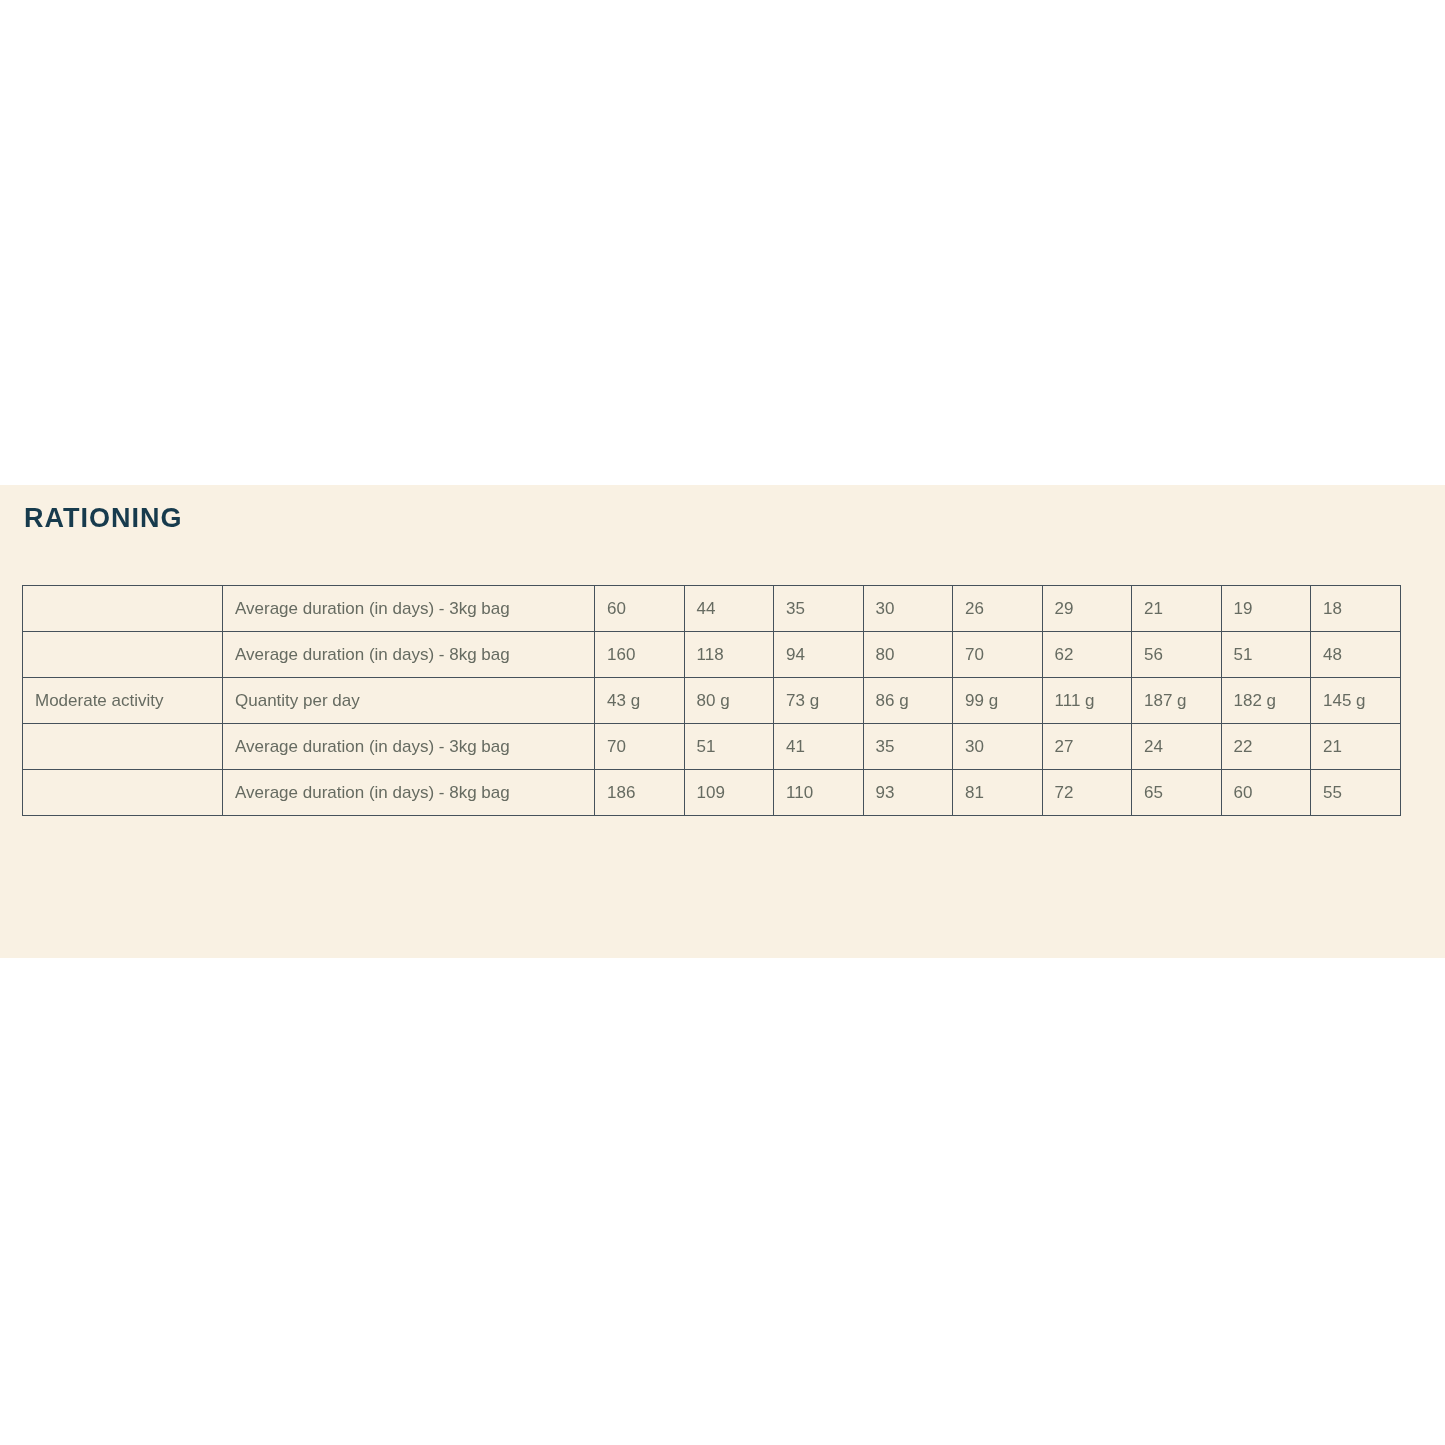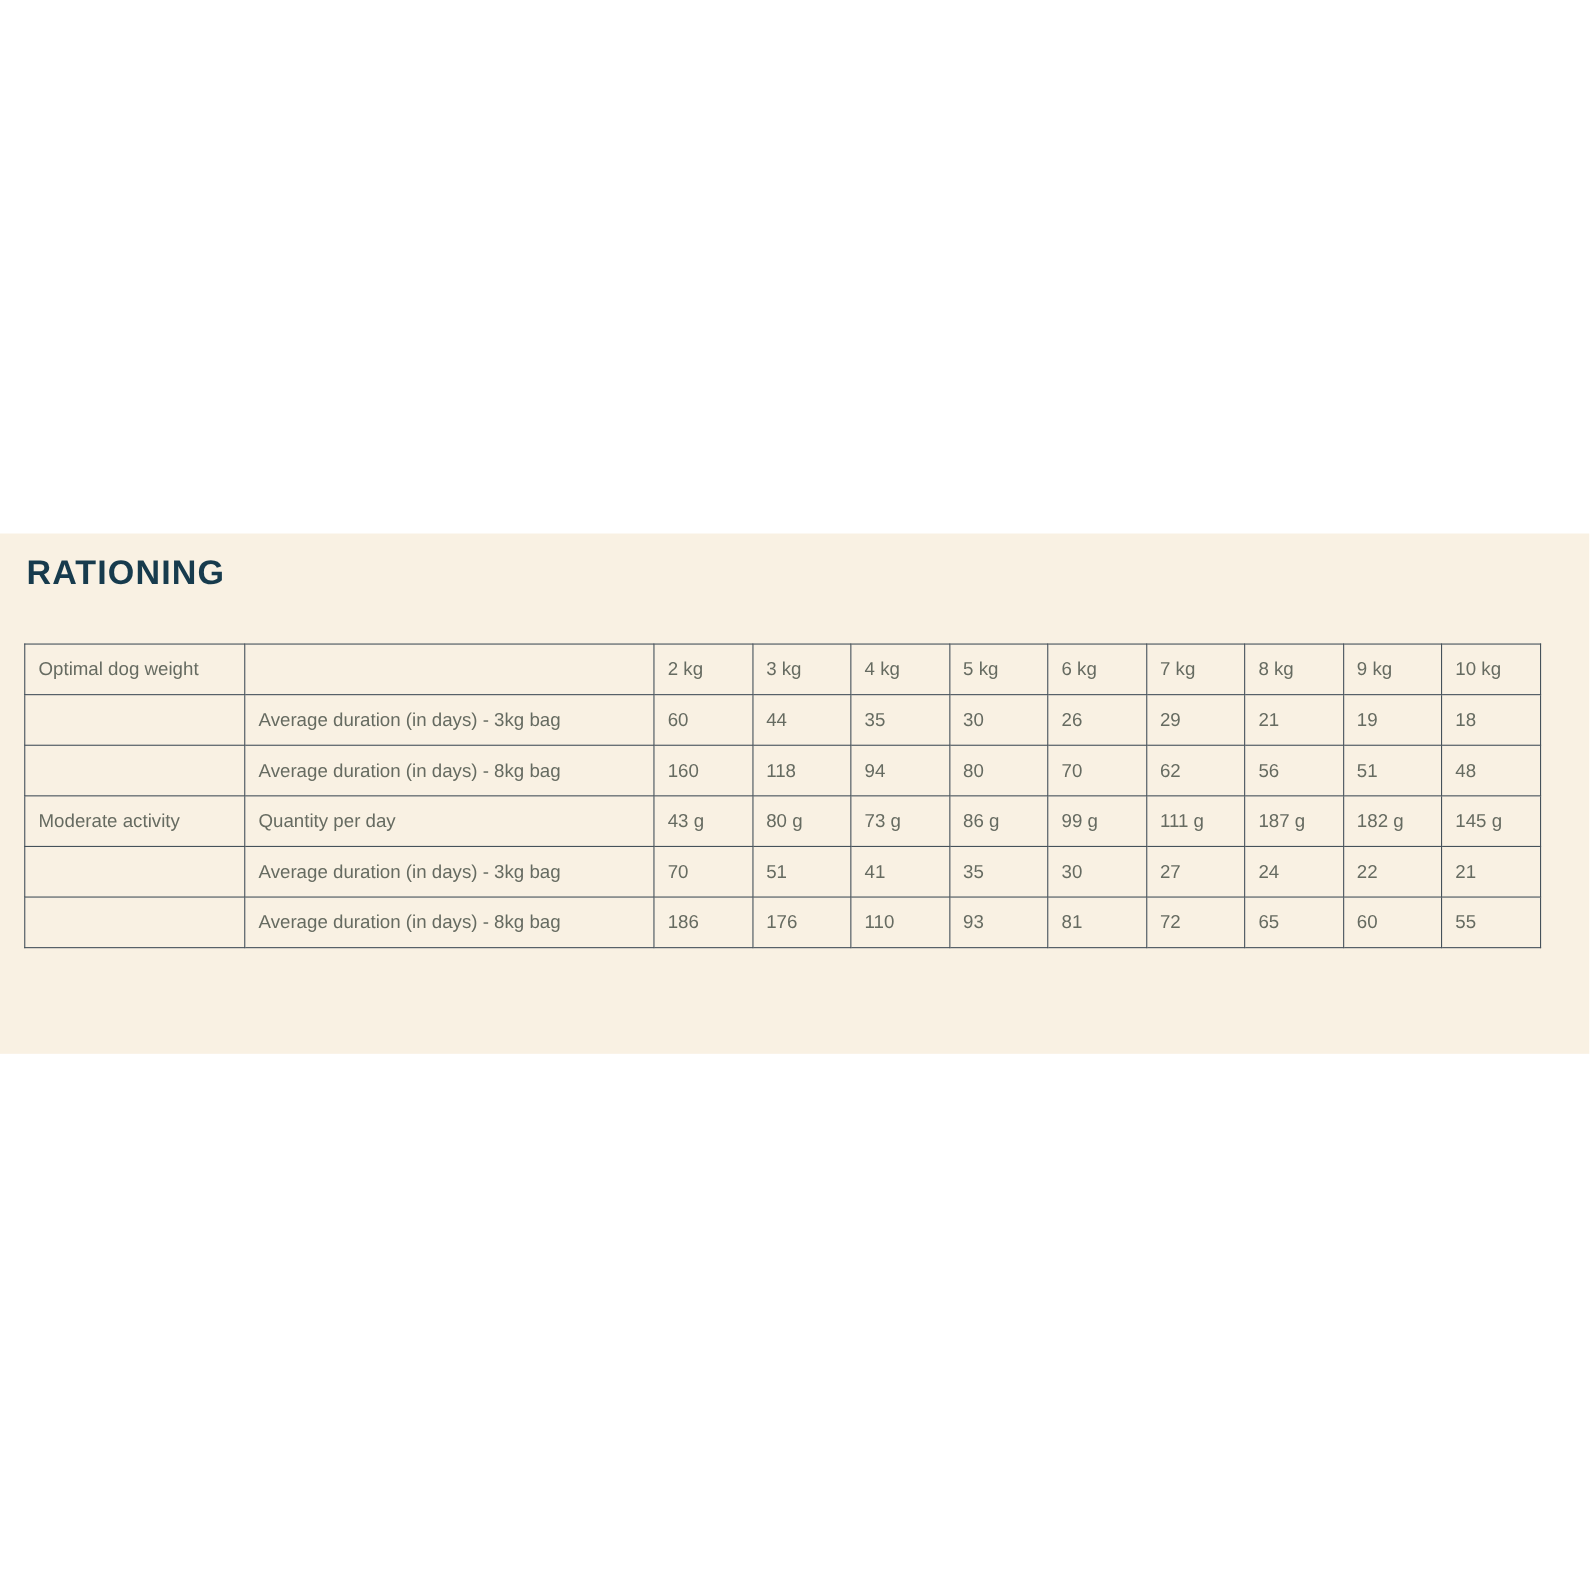--- a/index.html
+++ b/index.html
@@ -12,21 +12,21 @@
   .page { position: relative; width: 1445px; height: 1445px; background: #ffffff; }
   .band {
     position: absolute;
     left: 0; top: 485px;
     width: 1445px; height: 473px;
     background: #f9f1e3;
   }
   .section-title {
     position: absolute;
     left: 24px; top: 18px;
-    font-size: 31px;
+    font-size: 27px;
     font-weight: bold;
     letter-spacing: 1px;
     color: #173b4d;
   }
   table.ration {
     position: absolute;
     left: 22px; top: 100px;
     width: 1378px;
     border-collapse: collapse;
     table-layout: fixed;
@@ -61,33 +61,20 @@
           <col class="c-val">
           <col class="c-val">
           <col class="c-val">
           <col class="c-val">
         <col class="c-val">
           <col class="c-val">
           <col class="c-val">
           <col class="c-val">
       </colgroup>
       <tbody>
-        <tr>
-          <td>Optimal dog weight</td>
-          <td></td>
-          <td>2 kg</td>
-          <td>3 kg</td>
-          <td>4 kg</td>
-          <td>5 kg</td>
-          <td>6 kg</td>
-          <td>7 kg</td>
-          <td>8 kg</td>
-          <td>9 kg</td>
-          <td>10 kg</td>
-        </tr>
         <tr>
           <td></td>
           <td>Average duration (in days) - 3kg bag</td>
           <td>60</td>
           <td>44</td>
           <td>35</td>
           <td>30</td>
           <td>26</td>
           <td>29</td>
           <td>21</td>
@@ -130,21 +117,21 @@
           <td>30</td>
           <td>27</td>
           <td>24</td>
           <td>22</td>
           <td>21</td>
         </tr>
         <tr>
           <td></td>
           <td>Average duration (in days) - 8kg bag</td>
           <td>186</td>
-          <td>176</td>
+          <td>109</td>
           <td>110</td>
           <td>93</td>
           <td>81</td>
           <td>72</td>
           <td>65</td>
           <td>60</td>
           <td>55</td>
         </tr>
       </tbody>
     </table>

